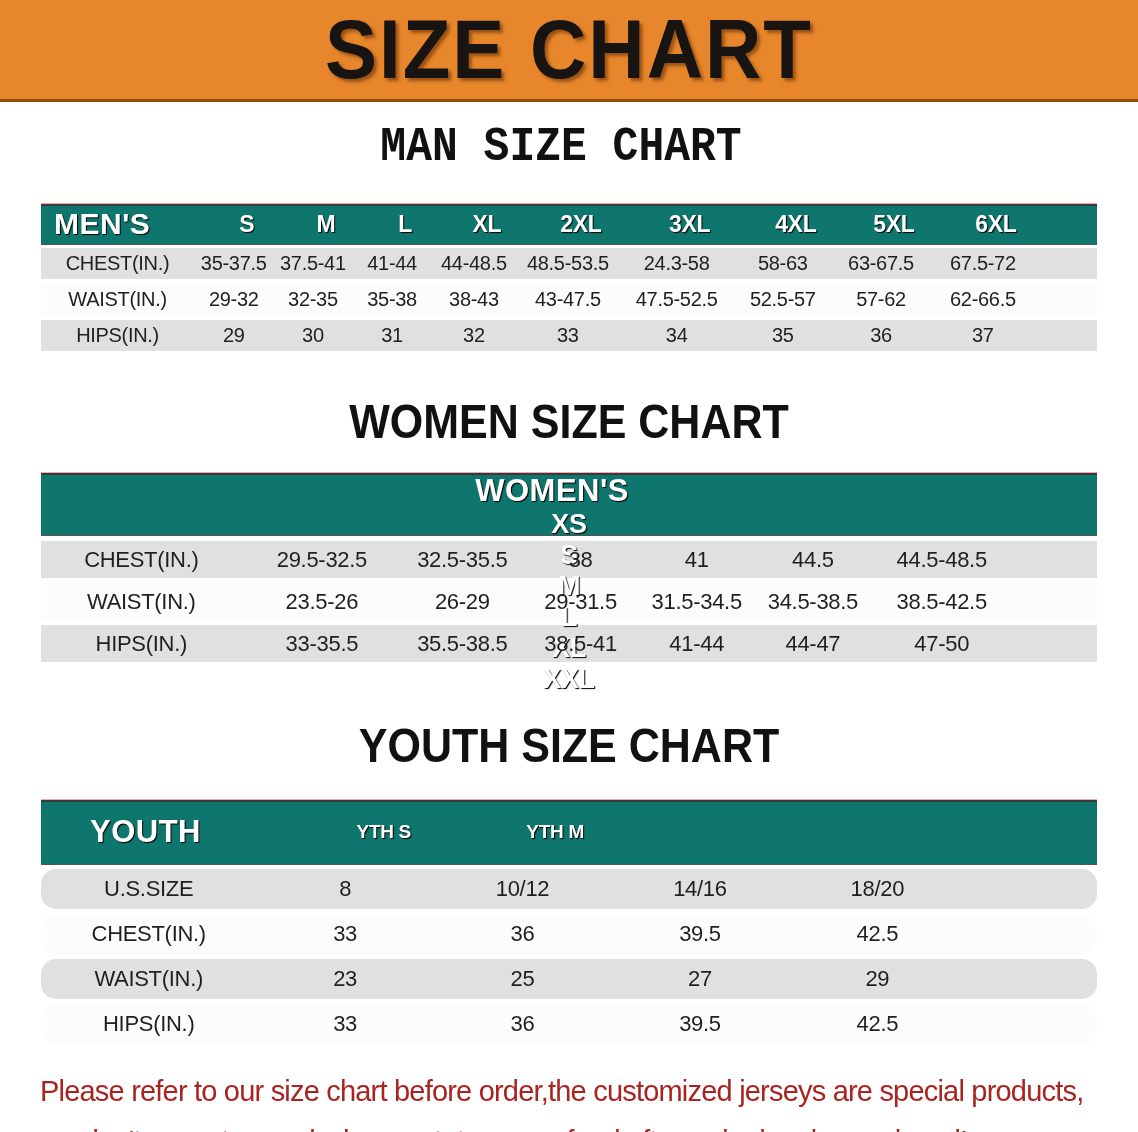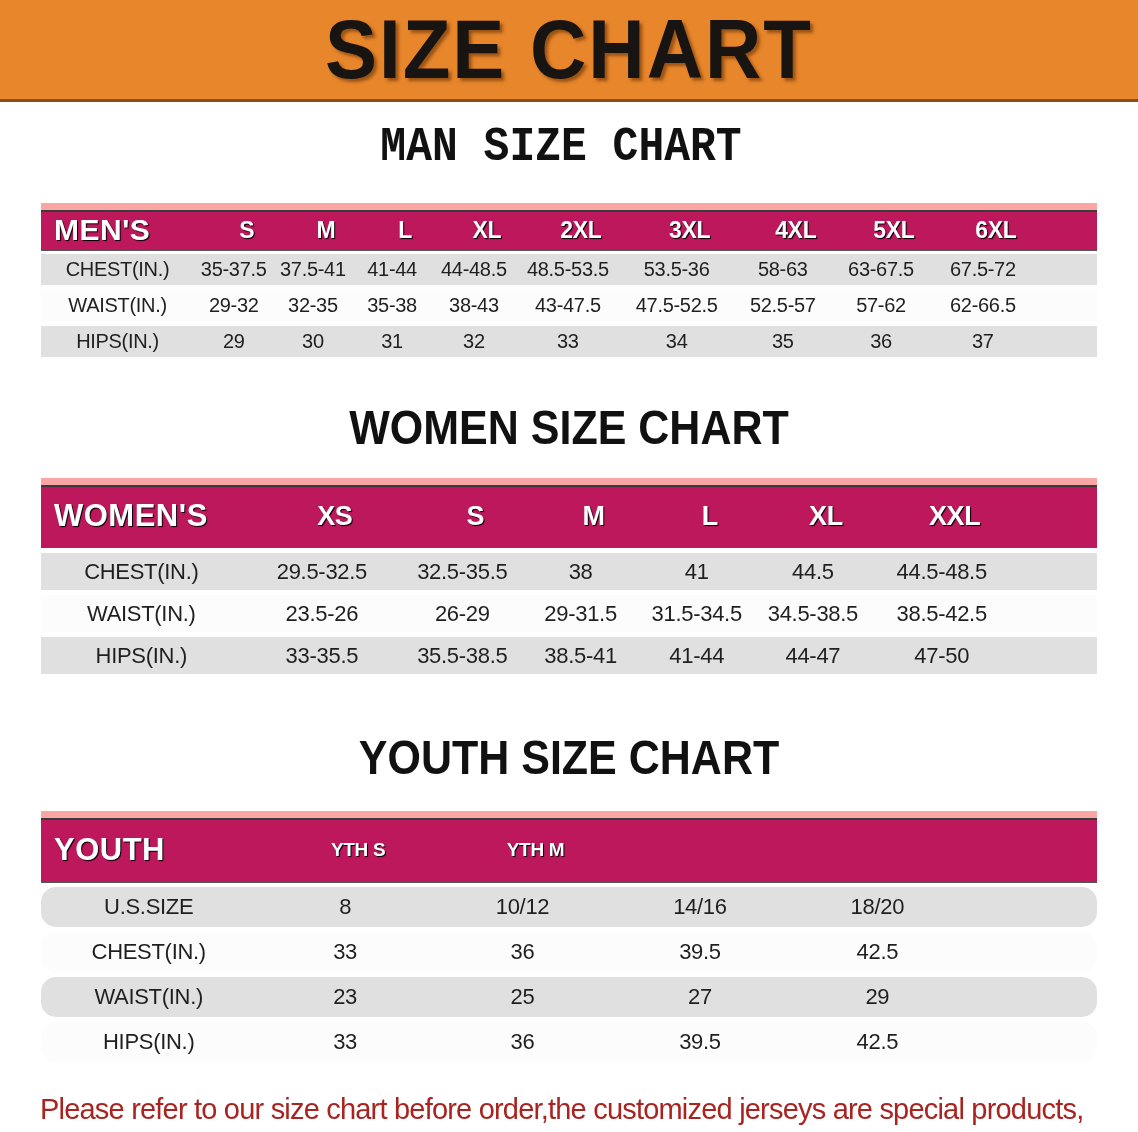--- a/index.html
+++ b/index.html
@@ -55,22 +55,22 @@
   .h-youth { margin: 57px 0 18px 0; }
 
   
   .size-table { margin: 0 41px; }
   .t-row {
     display: flex;
     align-items: center;
     margin-bottom: 5px;
   }
   .t-header {
-    background: #be185d;
-    border-top: 7px solid #fca5a5;
+    background: #0f766e;
+    border-top: 1px solid #fca5a5;
     box-shadow: inset 0 2px 0 #3a3a3a, 0 1px 0 #555;
     align-items: center;
   }
   .t-header .t-cell {
     color: #ffffff;
     font-weight: bold;
     text-shadow: 1px 1px 1px #000000;
   }
   .t-data:nth-child(even) { background: #e0e0e0; }
   .t-data:nth-child(odd)  { background: #fcfcfc; }
@@ -98,35 +98,35 @@
   .t-men .t-cell:nth-child(3),
   .t-men .t-cell:nth-child(4) { width: 7.5%; }
   .t-men .t-cell:nth-child(5) { width: 8%; }
   .t-men .t-cell:nth-child(6) { width: 9.8%; }
   .t-men .t-cell:nth-child(7) { width: 10.8%; }
   .t-men .t-cell:nth-child(8) { width: 9.3%; }
   .t-men .t-cell:nth-child(9) { width: 9.3%; }
   .t-men .t-cell:nth-child(10){ width: 10%; }
 
   
-  .t-women .t-header { height: 62px; margin-bottom: 6px; }
+  .t-women .t-header { height: 62px; margin-bottom: 6px; flex-direction: column; }
   .t-women .t-data   { height: 37px; }
   .t-women .t-cell   { font-size: 22px; }
   .t-women .t-header .t-cell  { font-size: 27px; }
   .t-women .t-header .t-label { font-size: 31px; }
   .t-women .t-cell:nth-child(1) { width: 19%; }
   .t-women .t-cell:nth-child(2) { width: 15.2%; }
   .t-women .t-cell:nth-child(3) { width: 11.4%; }
   .t-women .t-cell:nth-child(4),
   .t-women .t-cell:nth-child(5),
   .t-women .t-cell:nth-child(6) { width: 11%; }
   .t-women .t-cell:nth-child(7) { width: 13.4%; }
 
   
-  .t-youth .t-header { height: 64px; margin-bottom: 5px; }
+  .t-youth .t-header { height: 64px; margin-bottom: 5px; padding-left: 36px; }
   .t-youth .t-data   { height: 40px; border-radius: 15px; }
   .t-youth .t-cell   { font-size: 22px; }
   .t-youth .t-header .t-cell  { font-size: 19px; }
   .t-youth .t-header .t-label { font-size: 31px; }
   .t-youth .t-cell:nth-child(1) { width: 20.4%; }
   .t-youth .t-cell:nth-child(2),
   .t-youth .t-cell:nth-child(3),
   .t-youth .t-cell:nth-child(4),
   .t-youth .t-cell:nth-child(5) { width: 16.8%; }
 
@@ -165,21 +165,21 @@
         <div class="t-cell">5XL</div>
         <div class="t-cell">6XL</div>
       </div>
       <div class="t-row t-data">
         <div class="t-cell t-label">CHEST(IN.)</div>
         <div class="t-cell">35-37.5</div>
         <div class="t-cell">37.5-41</div>
         <div class="t-cell">41-44</div>
         <div class="t-cell">44-48.5</div>
         <div class="t-cell">48.5-53.5</div>
-        <div class="t-cell">53.5-36</div>
+        <div class="t-cell">24.3-58</div>
         <div class="t-cell">58-63</div>
         <div class="t-cell">63-67.5</div>
         <div class="t-cell">67.5-72</div>
       </div>
       <div class="t-row t-data">
         <div class="t-cell t-label">WAIST(IN.)</div>
         <div class="t-cell">29-32</div>
         <div class="t-cell">32-35</div>
         <div class="t-cell">35-38</div>
         <div class="t-cell">38-43</div>

